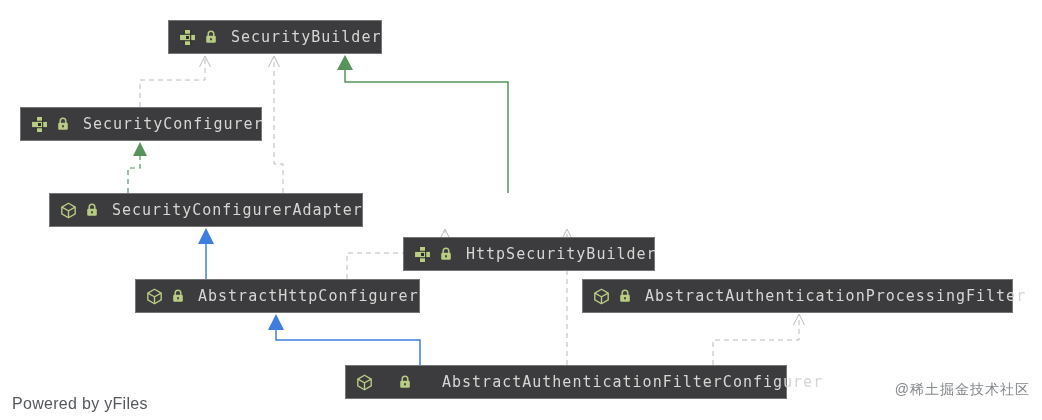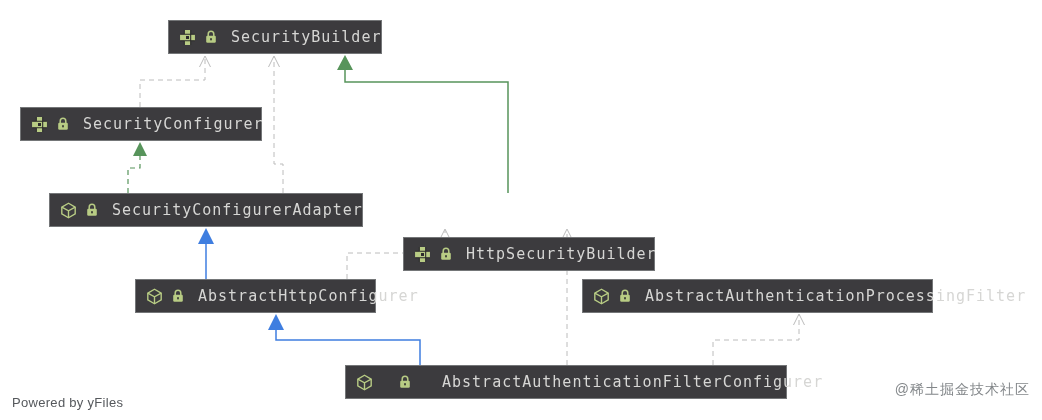--- a/index.html
+++ b/index.html
@@ -27,21 +27,21 @@
   .node .lock{width:16px;height:16px;flex:0 0 auto;margin-right:12px;display:block;}
   .node .label{
     color:#d6d6d4;
     font-size:15px;
     letter-spacing:1px;
     white-space:nowrap;
   }
   .powered{
     position:absolute;left:12px;top:395px;
     font-family:"Liberation Sans","DejaVu Sans",sans-serif;
-    font-size:13px;color:#55585c;letter-spacing:0.3px;
+    font-size:16px;color:#55585c;letter-spacing:0.3px;
   }
   .watermark{
     position:absolute;right:12px;top:381px;
     font-family:"Liberation Sans","DejaVu Sans",sans-serif;
     font-size:14px;color:#83878a;letter-spacing:1px;
   }
   .defs{position:absolute;width:0;height:0;overflow:hidden;}
 </style>
 </head>
 <body>
@@ -148,31 +148,31 @@
   <div class="node" style="left:403px;top:193px;width:252px;margin-top:44px;">
     <svg class="kind-icon">
         <use href="#icon-interface"></use>
       </svg>
     <svg class="lock">
         <use href="#icon-lock"></use>
       </svg>
     <span class="label">HttpSecurityBuilder</span>
   </div>
 
-  <div class="node" style="left:135px;top:279px;width:241px;">
+  <div class="node" style="left:135px;top:279px;width:285px;">
     <svg class="kind-icon">
         <use href="#icon-class"></use>
       </svg>
     <svg class="lock">
         <use href="#icon-lock"></use>
       </svg>
     <span class="label">AbstractHttpConfigurer</span>
   </div>
 
-  <div class="node" style="left:582px;top:279px;width:351px;">
+  <div class="node" style="left:582px;top:279px;width:431px;">
     <svg class="kind-icon">
         <use href="#icon-class"></use>
       </svg>
     <svg class="lock">
         <use href="#icon-lock"></use>
       </svg>
     <span class="label">AbstractAuthenticationProcessingFilter</span>
   </div>
 
   <div class="node" style="left:345px;top:365px;width:442px;gap:17px;">

